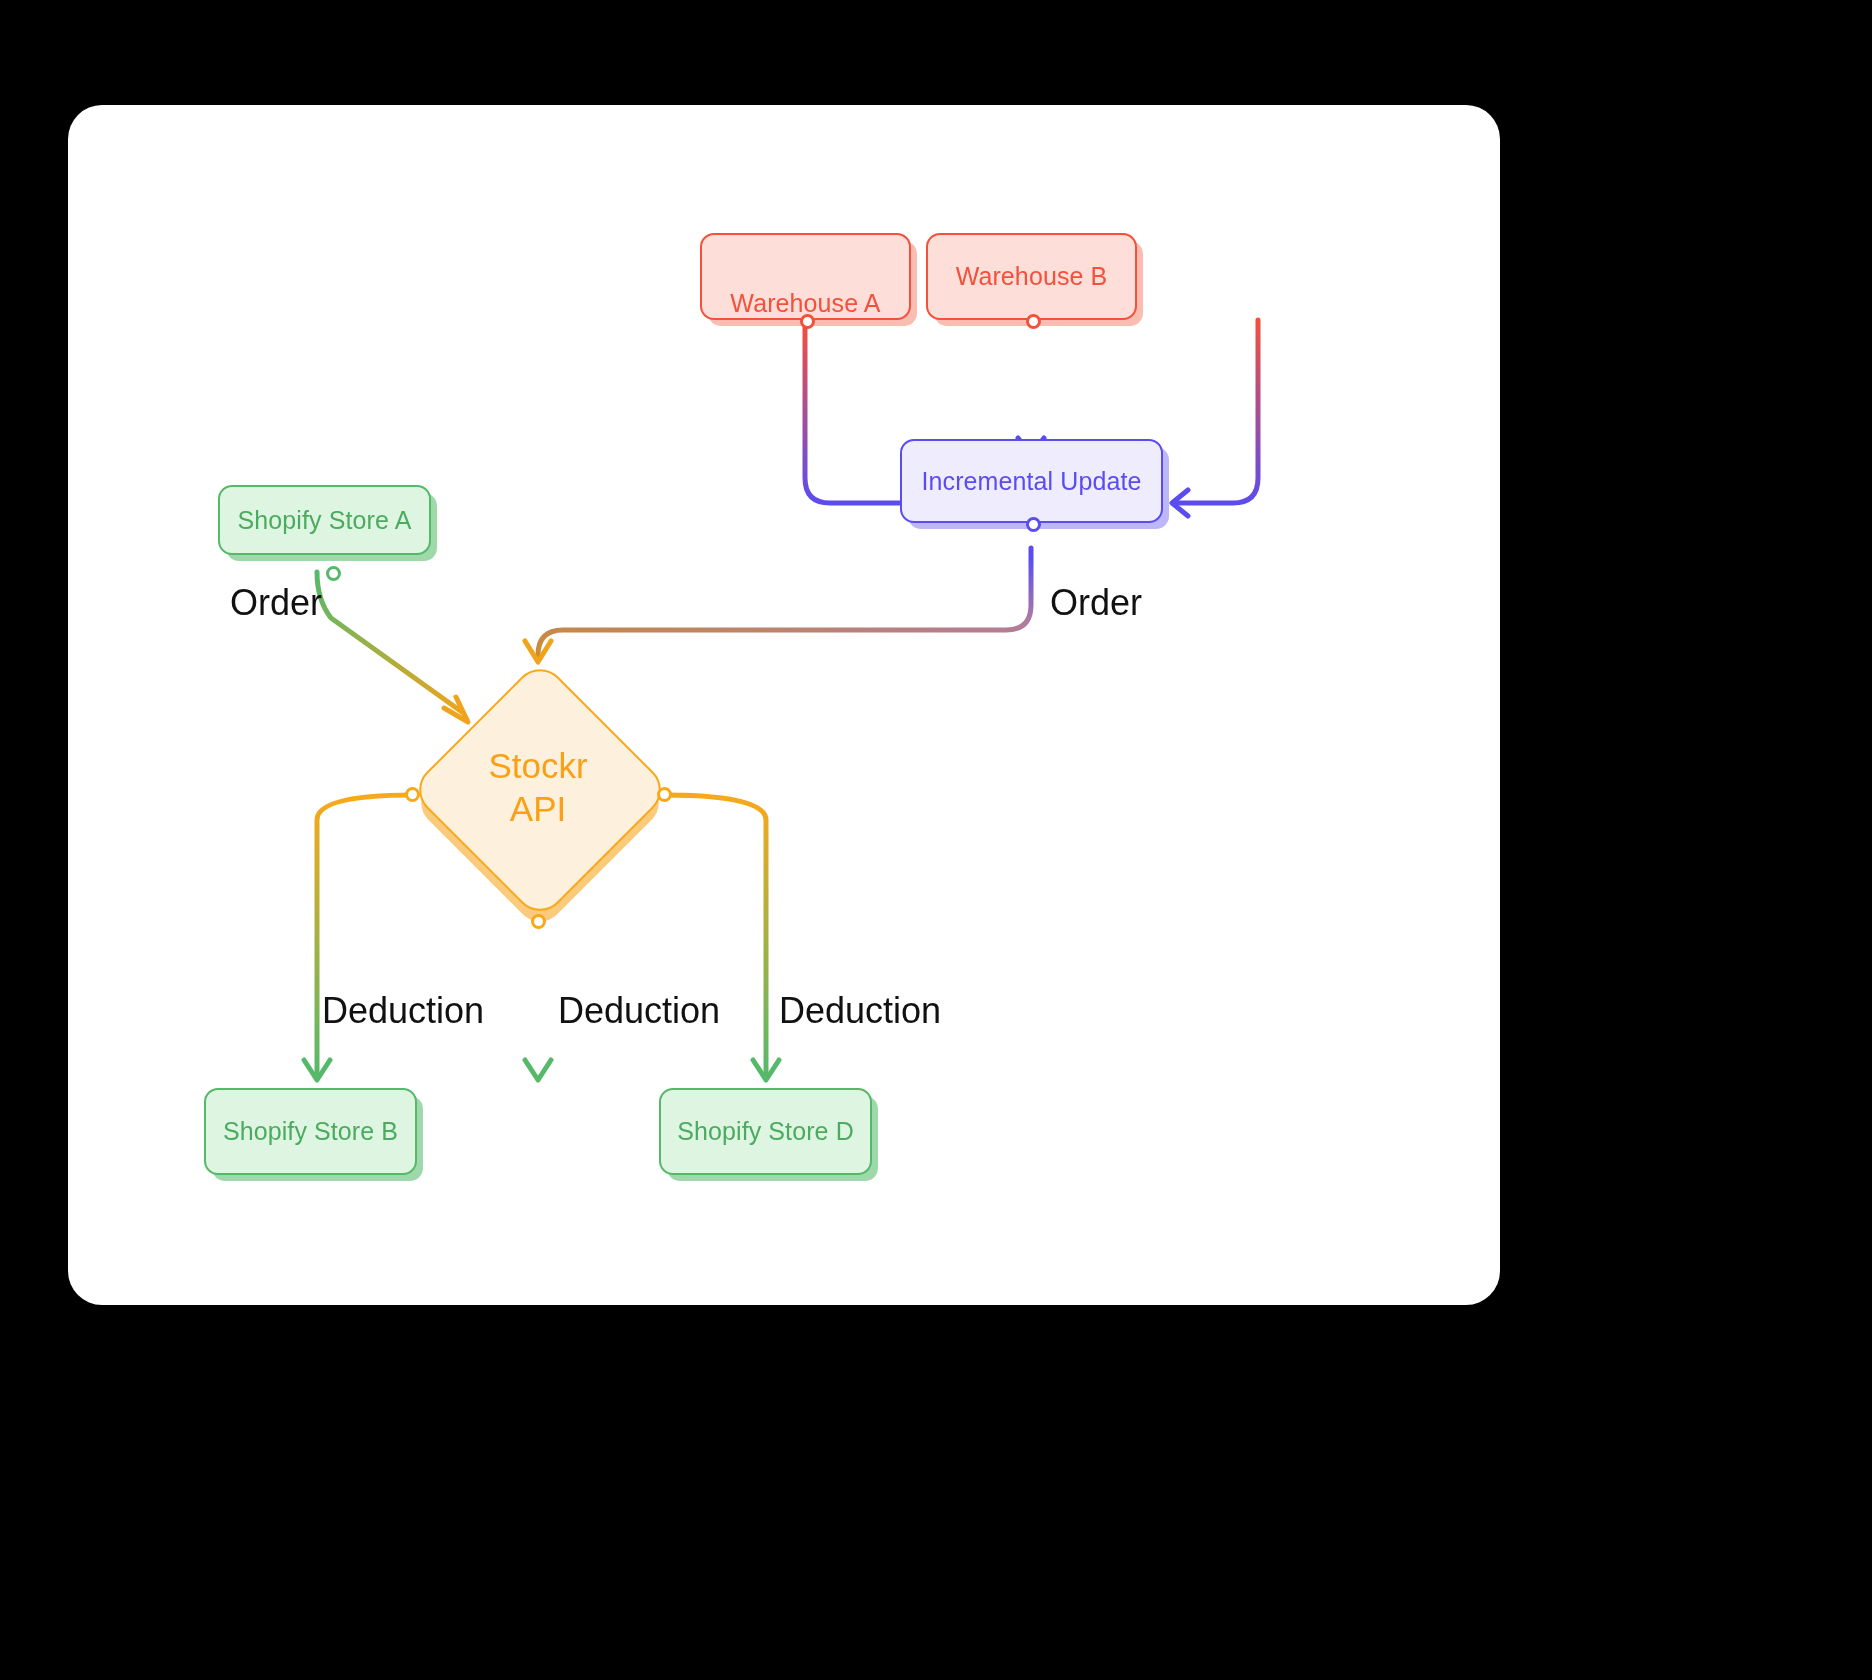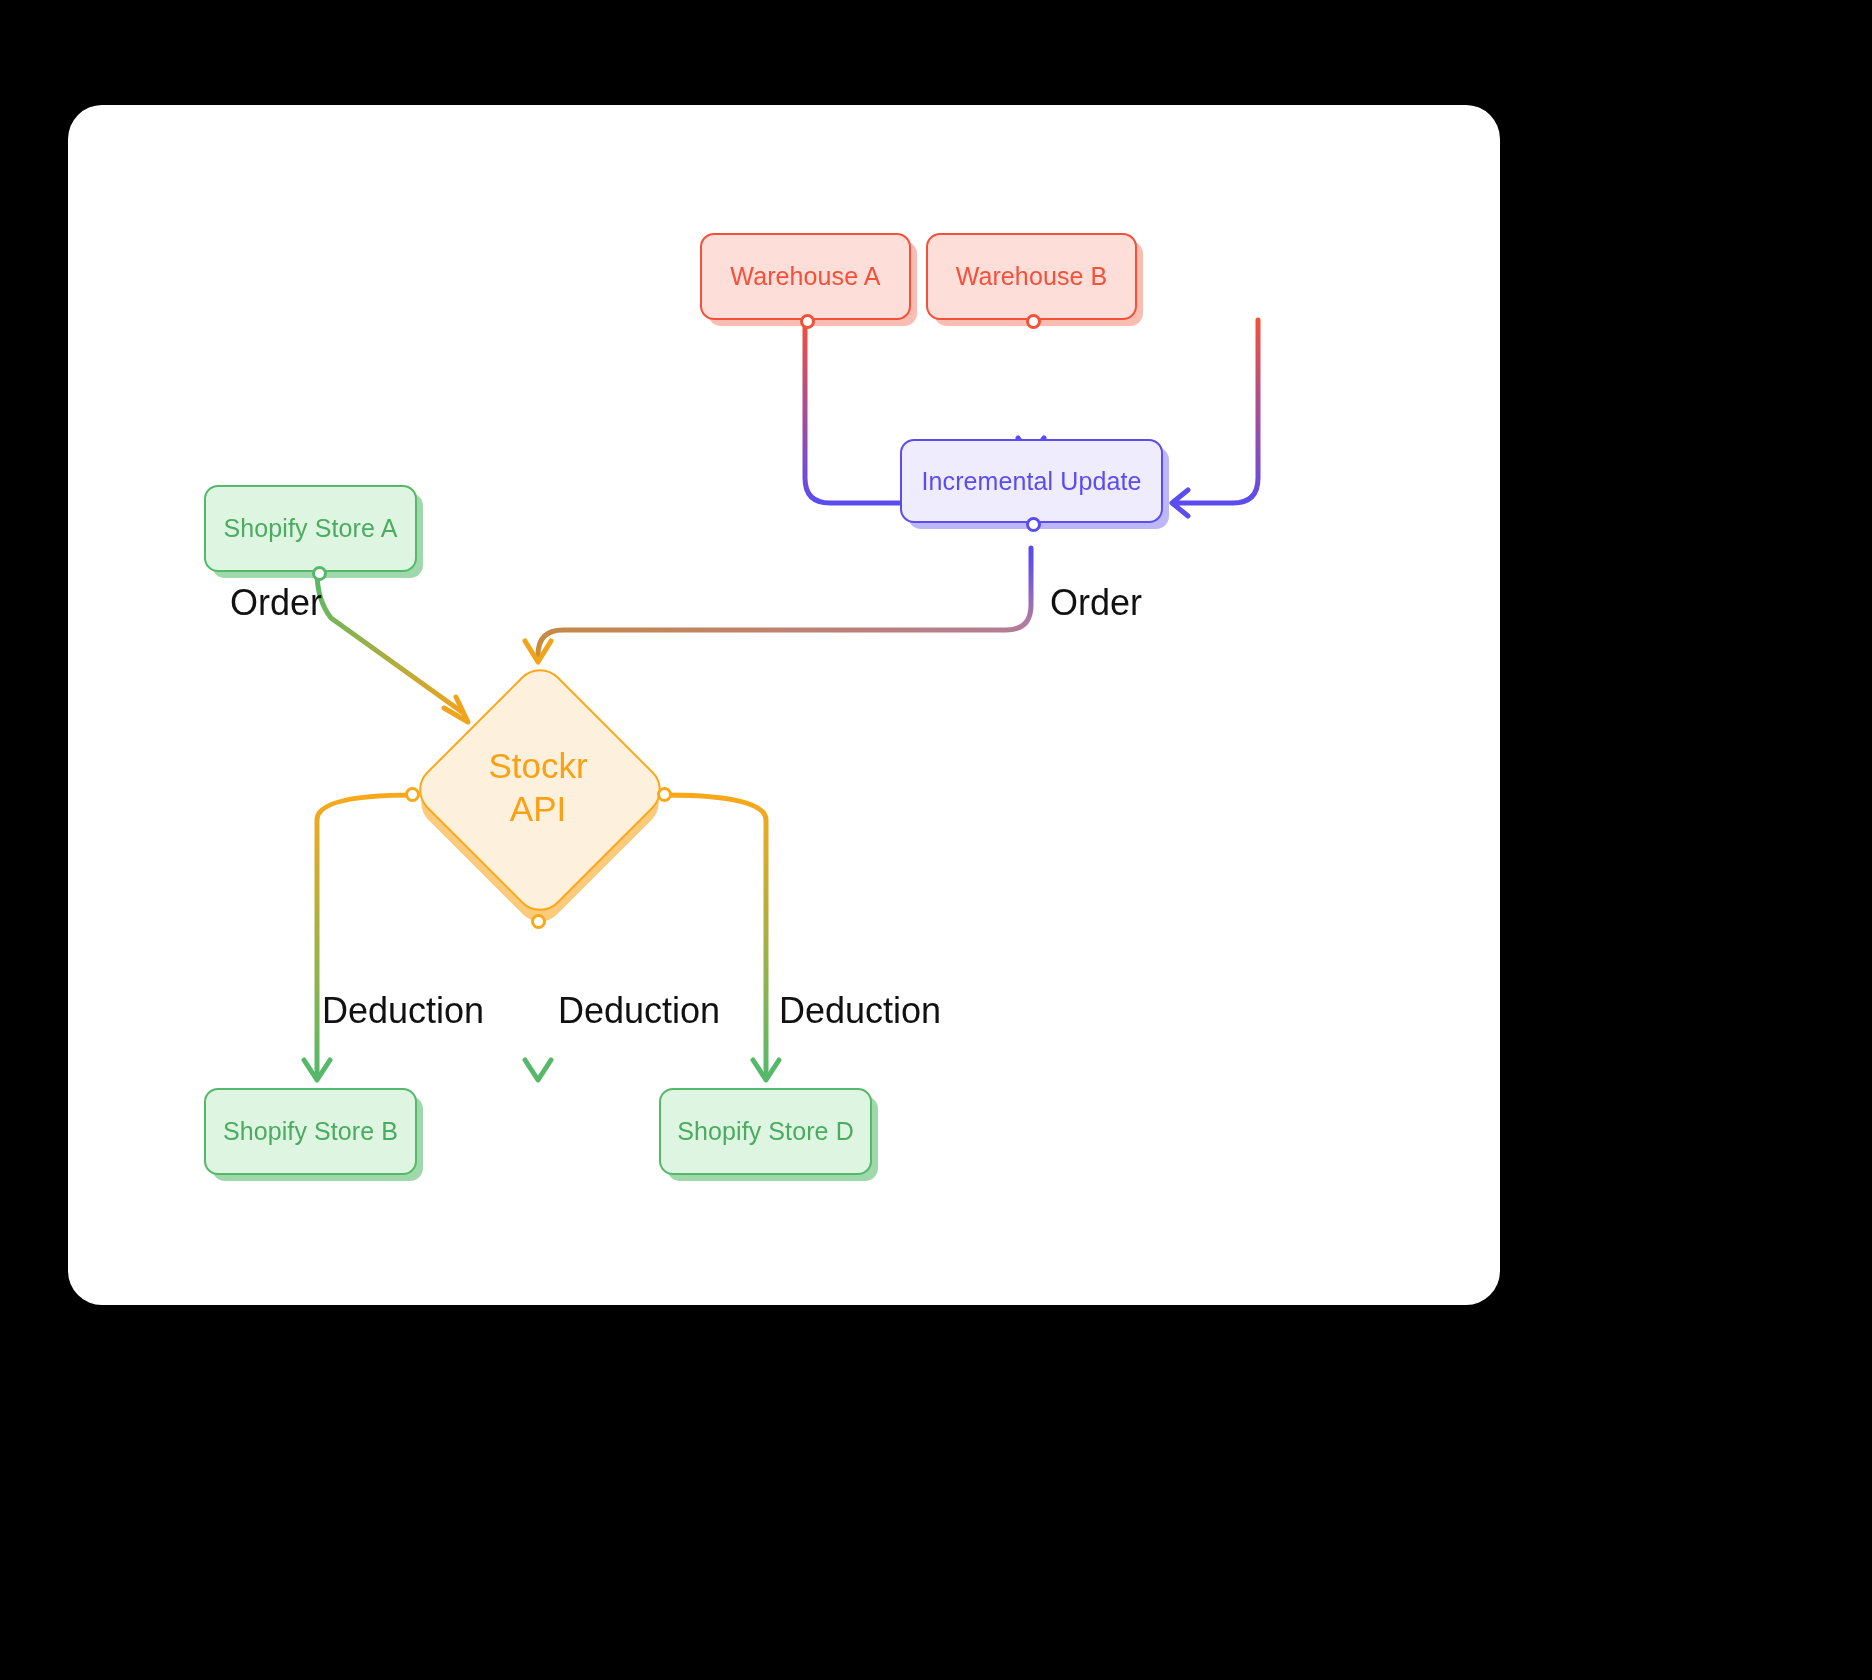--- a/index.html
+++ b/index.html
@@ -95,37 +95,37 @@
       <path d="M1018,438 L1031,455 L1044,438" stroke="#5b4cf0"></path>
       <path d="M1188,490 L1172,503 L1188,516" stroke="#5b4cf0"></path>
       <path d="M444,708 L468,722 L456,697" stroke="#f0a41c"></path>
       <path d="M525,641 L538,662 L551,641" stroke="#f0a41c"></path>
       <path d="M304,1060 L317,1080 L330,1060" stroke="#56b96a"></path>
       <path d="M525,1060 L538,1080 L551,1060" stroke="#56b96a"></path>
       <path d="M753,1060 L766,1080 L779,1060" stroke="#56b96a"></path>
     </g>
   </svg>
 
-  <div class="node n-red" style="left:700px;top:233px;width:211px;height:87px;">
+  <div class="node n-red" style="left:700px;top:233px;width:211px;height:87px;align-items:flex-end;">
     <span class="lbl">Warehouse A</span>
     <span class="handle" style="left:98px;top:79px;border-color:#f4503a;"></span>
   </div>
 
   <div class="node n-red" style="left:926px;top:233px;width:211px;height:87px;">
     <span class="lbl">Warehouse B</span>
     <span class="handle" style="left:98px;top:79px;border-color:#f4503a;"></span>
   </div>
 
 
   <div class="node n-blue" style="left:900px;top:439px;width:263px;height:84px;">
     <span class="lbl">Incremental Update</span>
     <span class="handle" style="left:124px;top:76px;border-color:#5b4cf0;"></span>
   </div>
 
-  <div class="node n-green" style="left:204px;top:485px;width:213px;height:87px;">
+  <div class="node n-green" style="left:218px;top:485px;width:213px;height:70px;">
     <span class="lbl">Shopify Store A</span>
     <span class="handle" style="left:106px;top:79px;border-color:#56b96a;"></span>
   </div>
 
   <div class="diamond-wrap" style="left:447px;top:697px;width:182px;height:182px;">
     <div class="diamond"></div>
     <div class="diamond-txt">
       <span>Stockr</span>
       <span>API</span>
     </div>

